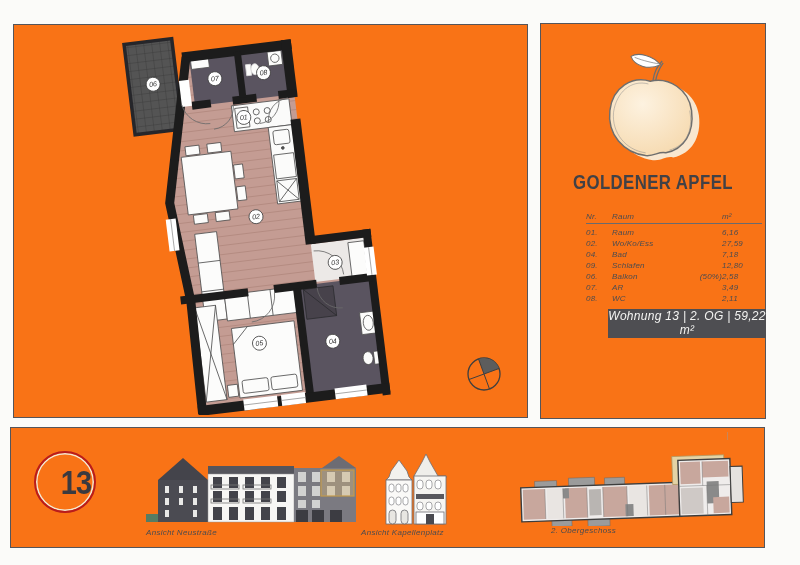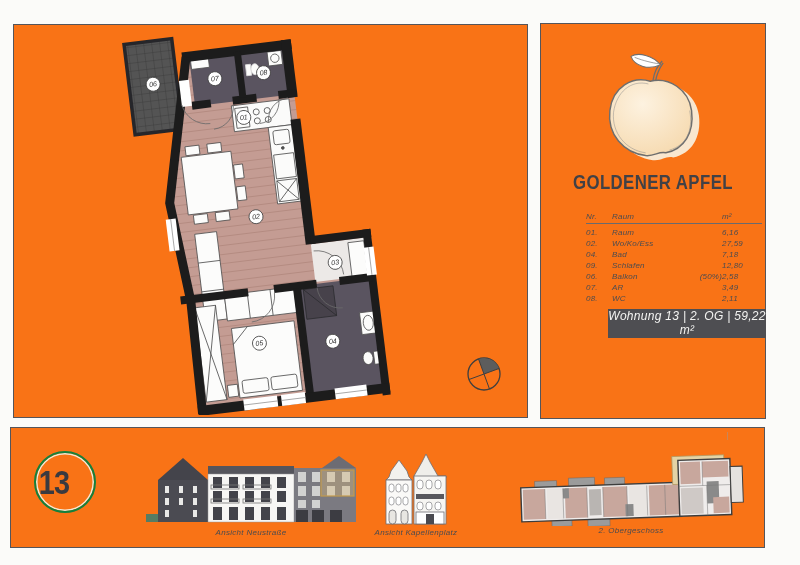--- a/index.html
+++ b/index.html
@@ -36,31 +36,31 @@
   .c-area{width:40px;text-align:left;}
   .summary-badge{
     position:absolute;left:47px;top:285px;width:158px;height:29px;line-height:14px;
     background:#4e4e52;color:#f4f4f2;text-align:center;
     font-style:italic;font-size:12px;letter-spacing:.3px;margin-left:20px;
   }
 
   
   .unit-circle{
     position:absolute;left:23px;top:23px;width:58px;height:58px;border-radius:50%;
-    border:2px solid #15803d;box-shadow:inset 0 0 0 1.5px #f2e9d6;
-    text-align:left;line-height:58px;
+    border:2px solid #b91c1c;box-shadow:inset 0 0 0 1.5px #f2e9d6;
+    text-align:right;line-height:58px;
   }
   .unit-circle span{
     display:inline-block;transform:scaleX(.85);
     font-size:34px;font-weight:700;color:#3a3a40;letter-spacing:-1px;
   }
   .elev{position:absolute;}
   .elev-label{
     position:absolute;font-style:italic;font-size:8px;color:#4b4b4f;
-    text-align:center;letter-spacing:.3px;
+    letter-spacing:.3px;
   }
   .fold-mark{position:absolute;left:727px;top:432px;width:1px;height:8px;background:#9a9a9a;opacity:.5;}
 </style>
 </head>
 <body>
 
 <div class="panel" id="plan-panel">
   <svg width="511" height="390" viewBox="0 0 511 390">
     <defs>
       <pattern id="wd" width="9" height="9" patternUnits="userSpaceOnUse">

